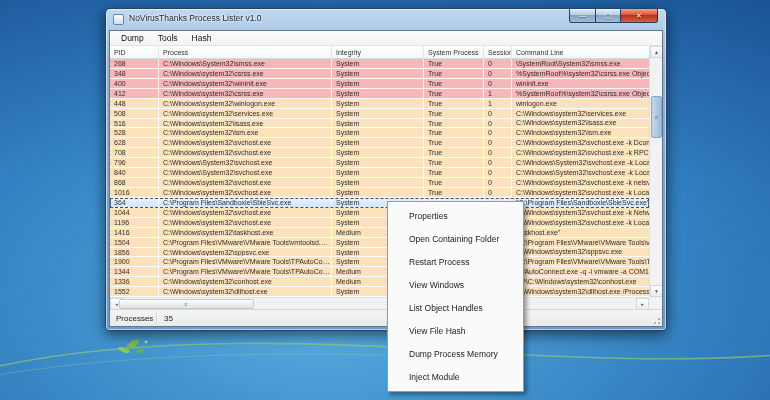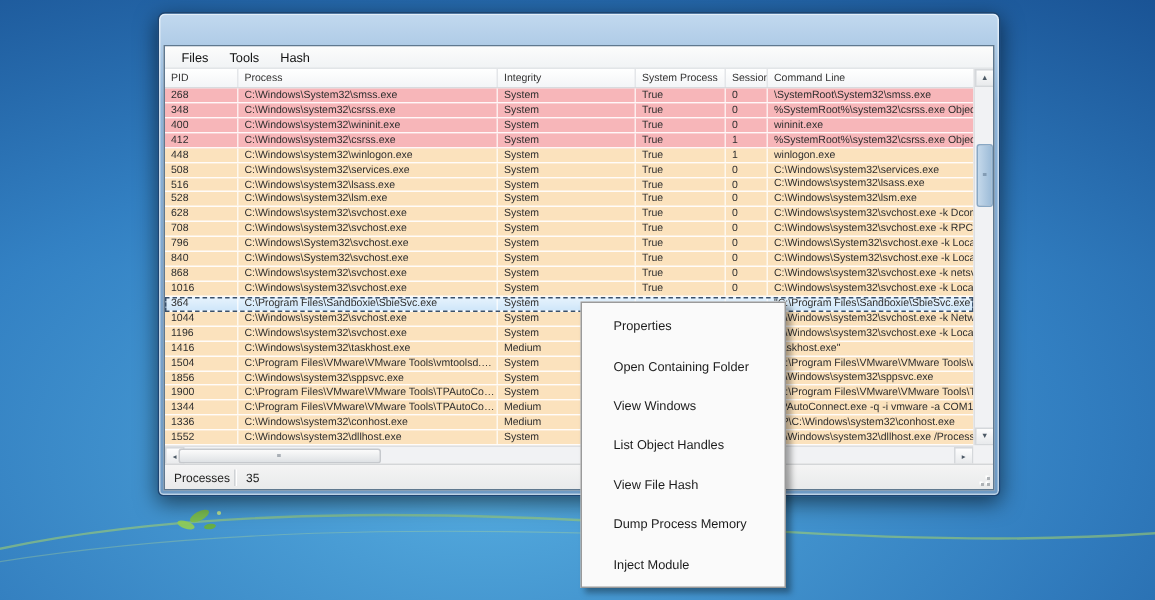--- a/index.html
+++ b/index.html
@@ -101,24 +101,39 @@
     <path d="M -10 376 C 160 348, 340 352, 520 360" fill="none" stroke="#bfe08a" stroke-width="0.8" opacity="0.3"></path>
     <g opacity="0.9">
       <ellipse cx="133" cy="344" rx="7" ry="3" fill="#7fc043" transform="rotate(-28 133 344)"></ellipse>
       <ellipse cx="124" cy="350" rx="6" ry="2.4" fill="#93cf55" transform="rotate(18 124 350)"></ellipse>
       <ellipse cx="140" cy="351" rx="4" ry="1.8" fill="#6cb238" transform="rotate(-10 140 351)"></ellipse>
       <circle cx="146" cy="342" r="1.4" fill="#c5e98e"></circle>
     </g>
   </svg>
 
   <div class="window">
+    <div class="titlebar">
+      <div class="app-icon"></div>
+      <div class="title-text">NoVirusThanks Process Lister v1.0</div>
+      <div class="caption-btns">
+        <div class="cap-btn min">
+            <span>—</span>
+          </div>
+        <div class="cap-btn max">
+            <span>▢</span>
+          </div>
+        <div class="cap-btn close">
+            <span>✕</span>
+          </div>
+      </div>
+    </div>
 
     <div class="client">
       <div class="menubar">
-          <div class="mb-item">Files</div>
+          <div class="mb-item">Dump</div>
           <div class="mb-item">Tools</div>
           <div class="mb-item">Hash</div>
         </div>
 
       <div class="list">
         <div class="list-header">
             <div class="hcell" style="width: 49px;">PID</div>
             <div class="hcell" style="width: 173px;">Process</div>
             <div class="hcell" style="width: 92px;">Integrity</div>
             <div class="hcell" style="width: 60px;">System Process</div>
@@ -354,19 +369,20 @@
             <i></i>
             <i></i>
           </div>
       </div>
     </div>
   </div>
 
   <div class="context-menu">
       <div class="cm-item">Properties</div>
       <div class="cm-item">Open Containing Folder</div>
+      <div class="cm-item">Restart Process</div>
       <div class="cm-item">View Windows</div>
       <div class="cm-item">List Object Handles</div>
       <div class="cm-item">View File Hash</div>
       <div class="cm-item">Dump Process Memory</div>
       <div class="cm-item">Inject Module</div>
     </div>
 </div>
 
 </body></html>

